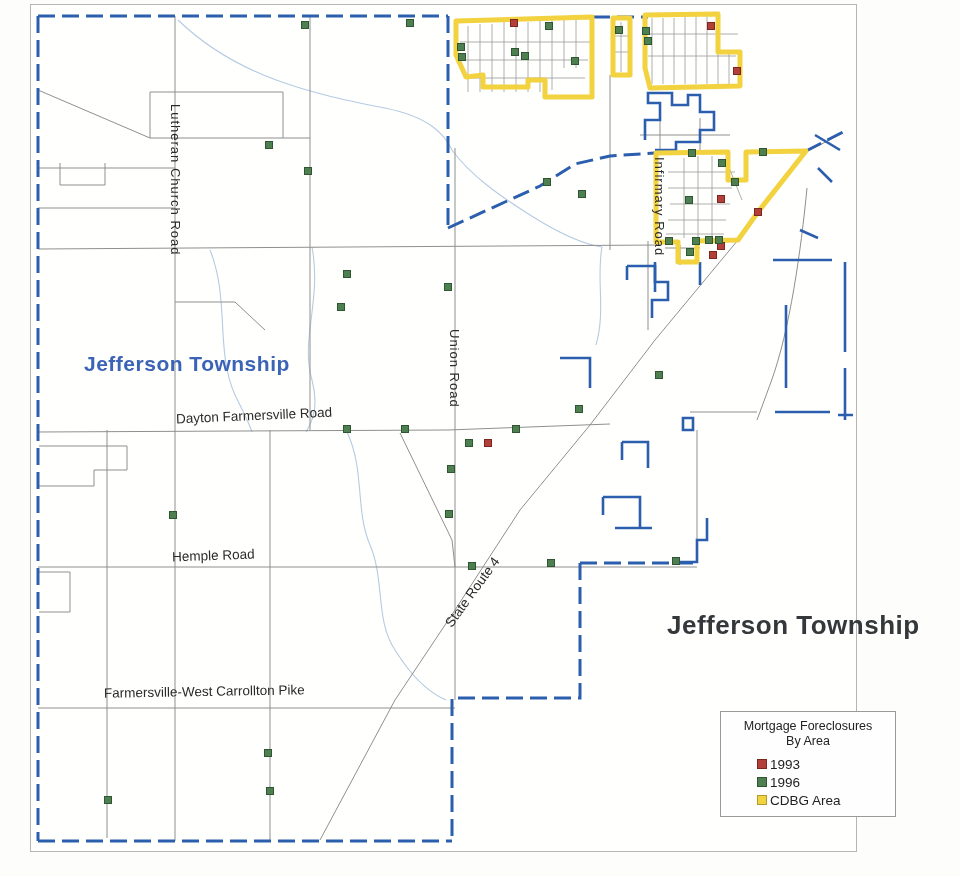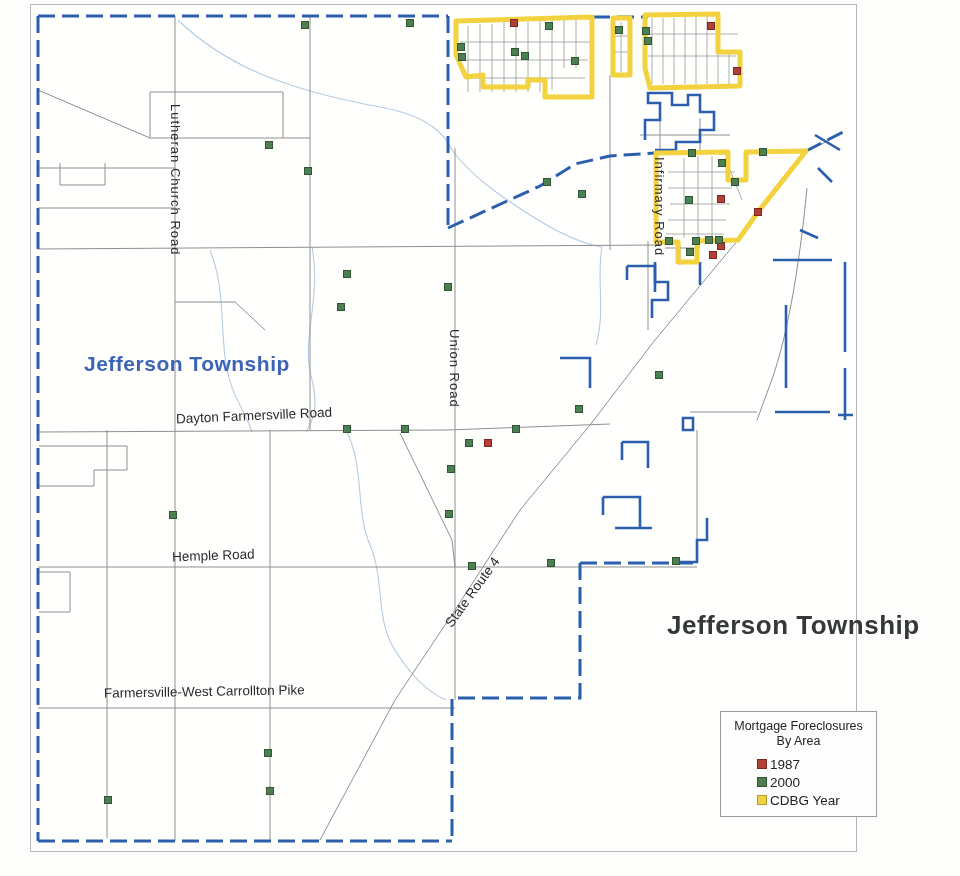--- a/index.html
+++ b/index.html
@@ -6,21 +6,21 @@
   #stage{position:relative;width:960px;height:876px;background:#fdfdfc;overflow:hidden;
          font-family:"Liberation Sans", sans-serif;}
   #mapsvg{position:absolute;left:0;top:0;}
   .lbl{position:absolute;color:#2b2b2b;font-size:13.5px;white-space:nowrap;}
   .vlbl{position:absolute;color:#2b2b2b;font-size:13px;white-space:nowrap;
         writing-mode:vertical-rl;letter-spacing:1px;}
   .twp-blue{position:absolute;color:#3b63b6;font-size:21px;font-weight:bold;
             letter-spacing:.5px;white-space:nowrap;}
   .twp-black{position:absolute;color:#34383a;font-size:26px;font-weight:bold;
              letter-spacing:.5px;white-space:nowrap;}
-  #legend{position:absolute;left:720px;top:711px;width:157px;height:106px;
+  #legend{position:absolute;left:720px;top:711px;width:176px;height:106px;
           background:#fefefe;border:1px solid #9a9a9a;box-sizing:border-box;}
   #legend .ltitle{text-align:center;font-size:12.5px;color:#222;margin-top:7px;line-height:15px;}
   #legend .rows{margin-top:6px;margin-left:36px;}
   #legend .row{display:flex;align-items:center;height:18px;font-size:13.5px;color:#222;}
   .swatch{display:inline-block;width:8px;height:8px;border:1px solid #555;
           margin-right:3px;flex:0 0 auto;}
 </style>
 </head>
 <body>
 
@@ -185,26 +185,26 @@
   <div class="twp-black" style="left:667px;top:610px;">Jefferson Township</div>
 
   <div id="legend">
     <div class="ltitle">
       <div>Mortgage Foreclosures</div>
       <div>By Area</div>
     </div>
     <div class="rows">
       <div class="row">
         <span class="swatch" style="background: rgb(178, 63, 56); border-color: rgb(124, 38, 32);"></span>
-        <span>1987</span>
+        <span>1993</span>
       </div>
       <div class="row">
         <span class="swatch" style="background: rgb(77, 127, 81); border-color: rgb(47, 86, 51);"></span>
-        <span>2000</span>
+        <span>1996</span>
       </div>
       <div class="row">
         <span class="swatch" style="background: rgb(242, 210, 62); border-color: rgb(176, 154, 42);"></span>
-        <span>CDBG Year</span>
+        <span>CDBG Area</span>
       </div>
     </div>
   </div>
 
 </div>
 
 </body></html>

